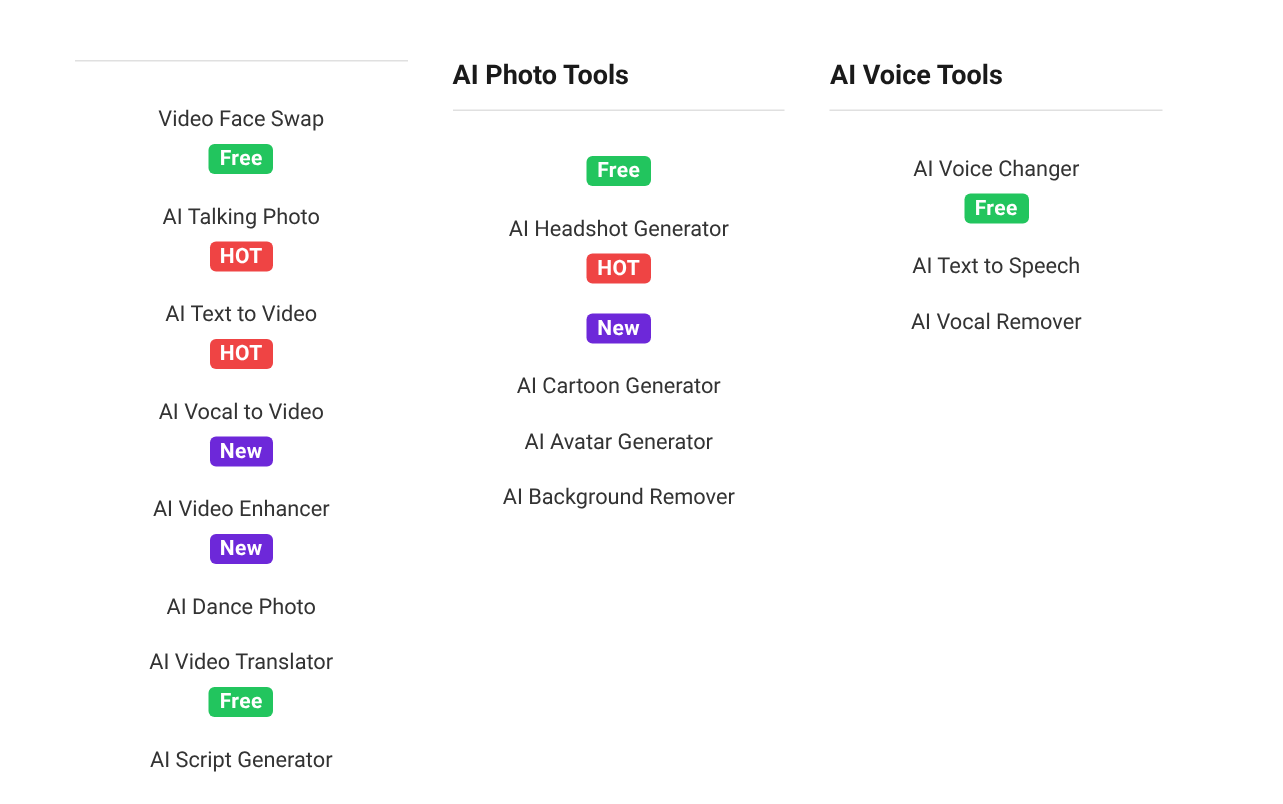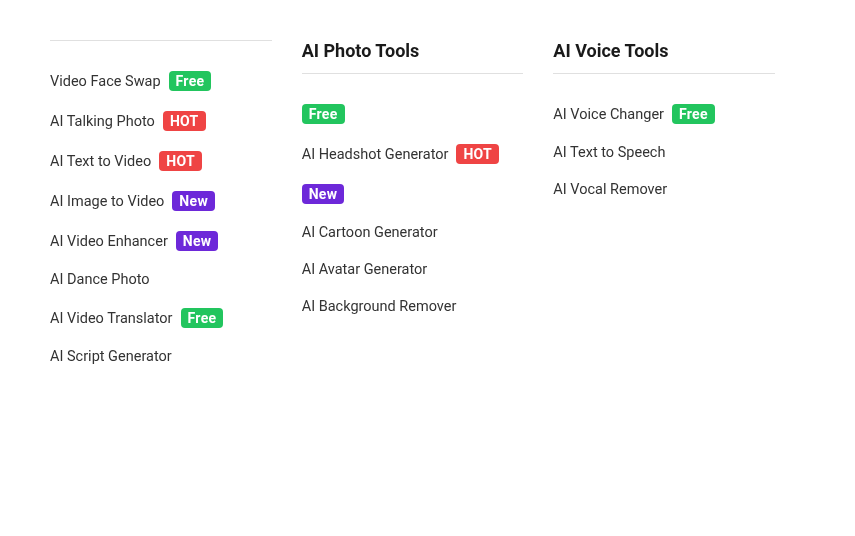--- a/index.html
+++ b/index.html
@@ -52,20 +52,21 @@
 
     .menu-item {
       display: flex;
       align-items: center;
       gap: 8px;
       padding: 10px 0;
       cursor: pointer;
       font-size: 14.5px;
       color: #333333;
       font-weight: 400;
+      flex-direction: column;
     }
 
     .badge {
       display: inline-flex;
       align-items: center;
       justify-content: center;
       padding: 2px 7px;
       border-radius: 4px;
       font-size: 14px;
       font-weight: 700;
@@ -97,21 +98,21 @@
       </div>
       <div class="menu-item">
         <span>AI Talking Photo</span>
         <span class="badge badge-hot">HOT</span>
       </div>
       <div class="menu-item">
         <span>AI Text to Video</span>
         <span class="badge badge-hot">HOT</span>
       </div>
       <div class="menu-item">
-        <span>AI Image to Video</span>
+        <span>AI Vocal to Video</span>
         <span class="badge badge-new">New</span>
       </div>
       <div class="menu-item">
         <span>AI Video Enhancer</span>
         <span class="badge badge-new">New</span>
       </div>
       <div class="menu-item">
         <span>AI Dance Photo</span>
       </div>
       <div class="menu-item">

